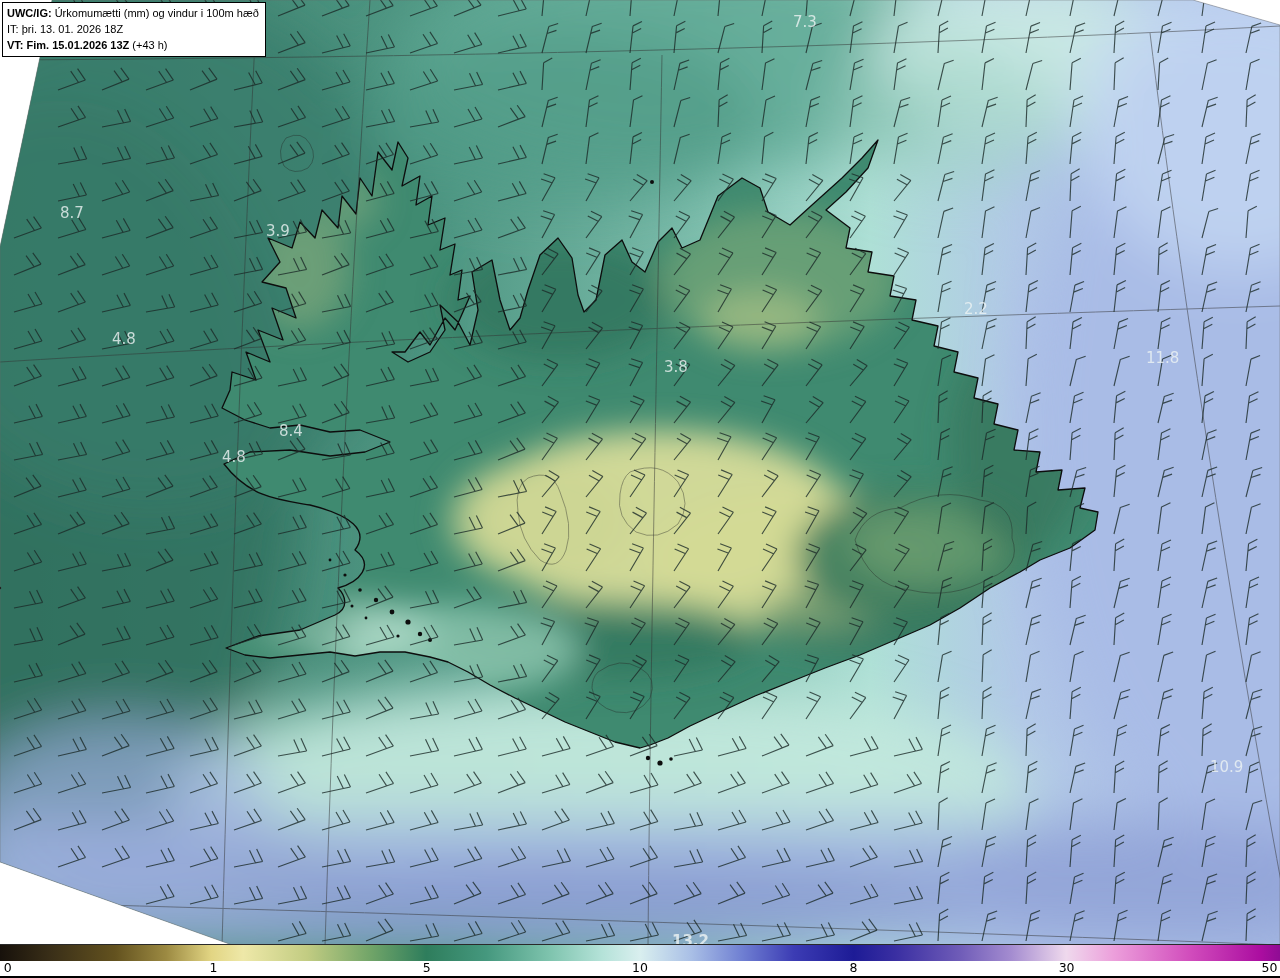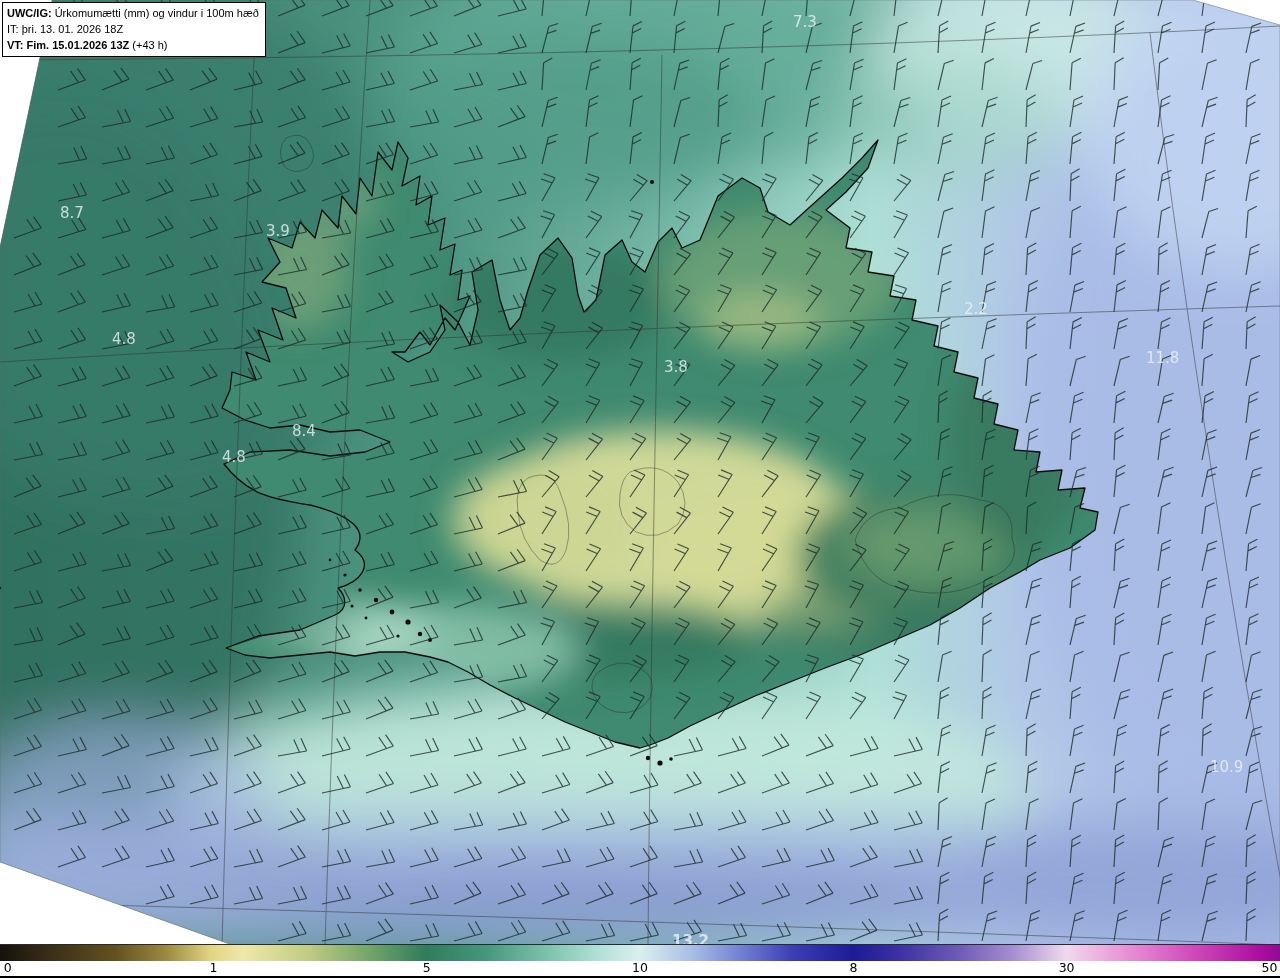--- a/index.html
+++ b/index.html
@@ -2390,21 +2390,21 @@
   </div>
 
   <div id="labels-layer">
       <div class="map-label" style="left: 793px; top: 13px; color: rgba(238, 244, 244, 0.8);">7.3</div>
       <div class="map-label" style="left: 60px; top: 204px; color: rgba(238, 244, 244, 0.8);">8.7</div>
       <div class="map-label" style="left: 258px; top: 222px; color: rgba(238, 244, 244, 0.8); margin-left: 8px;">3.9</div>
       <div class="map-label" style="left: 112px; top: 330px; color: rgba(238, 244, 244, 0.8);">4.8</div>
       <div class="map-label" style="left: 658px; top: 358px; color: rgba(238, 244, 244, 0.8); margin-left: 6px;">3.8</div>
       <div class="map-label" style="left: 964px; top: 300px; color: rgba(238, 244, 244, 0.8);">2.2</div>
       <div class="map-label" style="left: 1146px; top: 302px; color: rgba(238, 244, 244, 0.8); margin-top: 47px;">11.8</div>
-      <div class="map-label" style="left: 292px; top: 422px; color: rgba(238, 244, 244, 0.8);">8.4</div>
+      <div class="map-label" style="left: 279px; top: 422px; color: rgba(238, 244, 244, 0.8);">8.4</div>
       <div class="map-label" style="left: 222px; top: 448px; color: rgba(238, 244, 244, 0.8);">4.8</div>
       <div class="map-label" style="left: 1210px; top: 758px; color: rgba(238, 244, 244, 0.8); text-align: right;">10.9</div>
       <div class="map-label" style="left: 672px; top: 932px; color: rgba(238, 244, 244, 0.8); font-weight: bold;">13.2</div>
     </div>
 
   <div class="colorbar">
     <div id="cbar-strip" style="background: linear-gradient(to right, rgb(23, 17, 11) 0%, rgb(58, 47, 24) 4%, rgb(99, 82, 31) 9%, rgb(156, 138, 66) 13%, rgb(226, 213, 131) 16.5%, rgb(238, 232, 168) 19%, rgb(194, 204, 130) 24%, rgb(112, 164, 104) 29%, rgb(46, 125, 92) 33.3%, rgb(69, 152, 126) 38%, rgb(127, 196, 174) 43%, rgb(180, 226, 216) 47%, rgb(217, 239, 239) 50%, rgb(169, 191, 230) 54%, rgb(111, 127, 210) 58%, rgb(60, 60, 180) 62%, rgb(29, 27, 150) 66.7%, rgb(58, 47, 162) 70%, rgb(111, 92, 184) 75%, rgb(164, 140, 208) 79%, rgb(239, 217, 237) 83.3%, rgb(236, 159, 219) 87%, rgb(209, 76, 188) 93%, rgb(171, 13, 160) 98.5%, rgb(143, 12, 148) 100%);"></div>
     <div id="cbar-ticks">
         <div class="tick start" style="left: 0.3%;">0</div>
         <div class="tick" style="left: 16.67%;">1</div>

